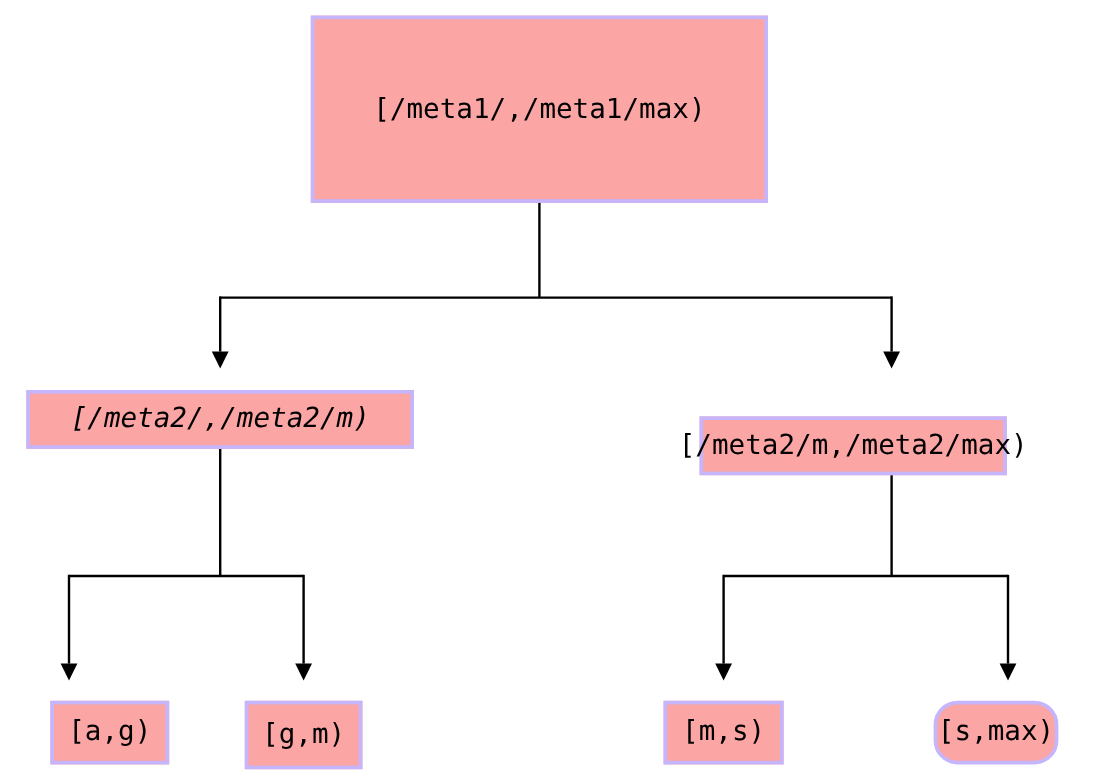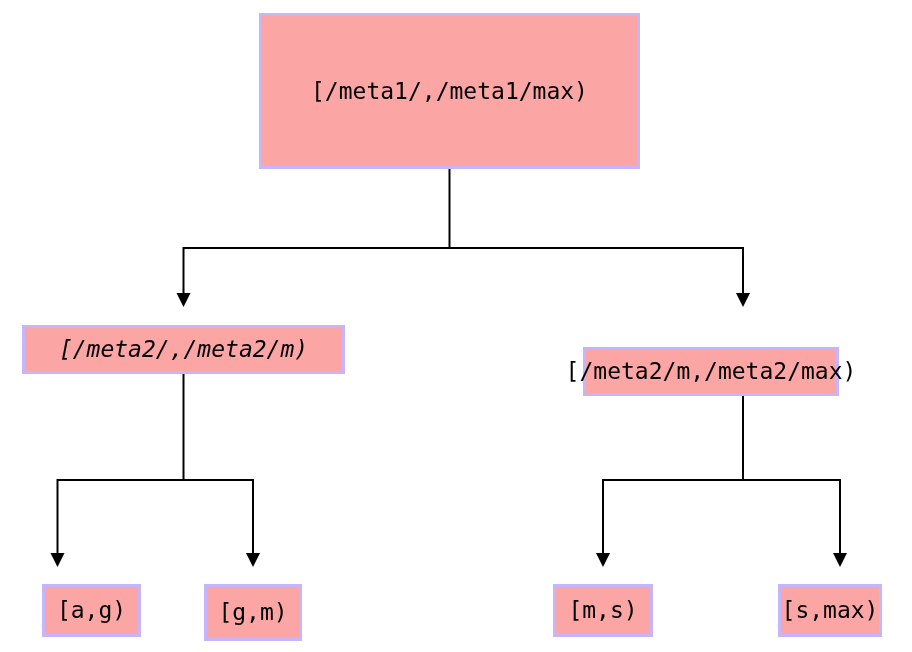--- a/index.html
+++ b/index.html
@@ -34,21 +34,21 @@
     font-size: 23px;
     line-height: 1;
     white-space: nowrap;
   }
   .node-root        { left: 259px; top: 13px;  width: 381px; height: 156px; }
   .node-meta2-left  { left: 22px;  top: 325px; width: 323px; height: 49px; font-style: italic;  }
   .node-meta2-right { left: 583px; top: 325px; width: 256px; height: 49px; margin-top: 22px;  }
   .node-leaf-ag     { left: 8px;   top: 584px; width: 99px;  height: 53px; margin-left: 34px;  }
   .node-leaf-gm     { left: 204px; top: 584px; width: 98px;  height: 57px;  }
   .node-leaf-ms     { left: 553px; top: 584px; width: 100px; height: 53px;  }
-  .node-leaf-smax   { left: 778px; top: 584px; width: 104px; height: 53px;  }
+  .node-leaf-smax   { left: 778px; top: 584px; width: 104px; height: 53px; border-radius: 20px;  }
 </style>
 </head>
 <body>
 
 <div class="canvas">
 
   <svg class="connectors" width="912" height="652" viewBox="0 0 912 652" stroke="#000000" stroke-width="2" fill="#000000">
 
     <line x1="449.5" y1="168" x2="449.5" y2="248"></line>
     <line x1="183.5" y1="248" x2="743" y2="248"></line>

